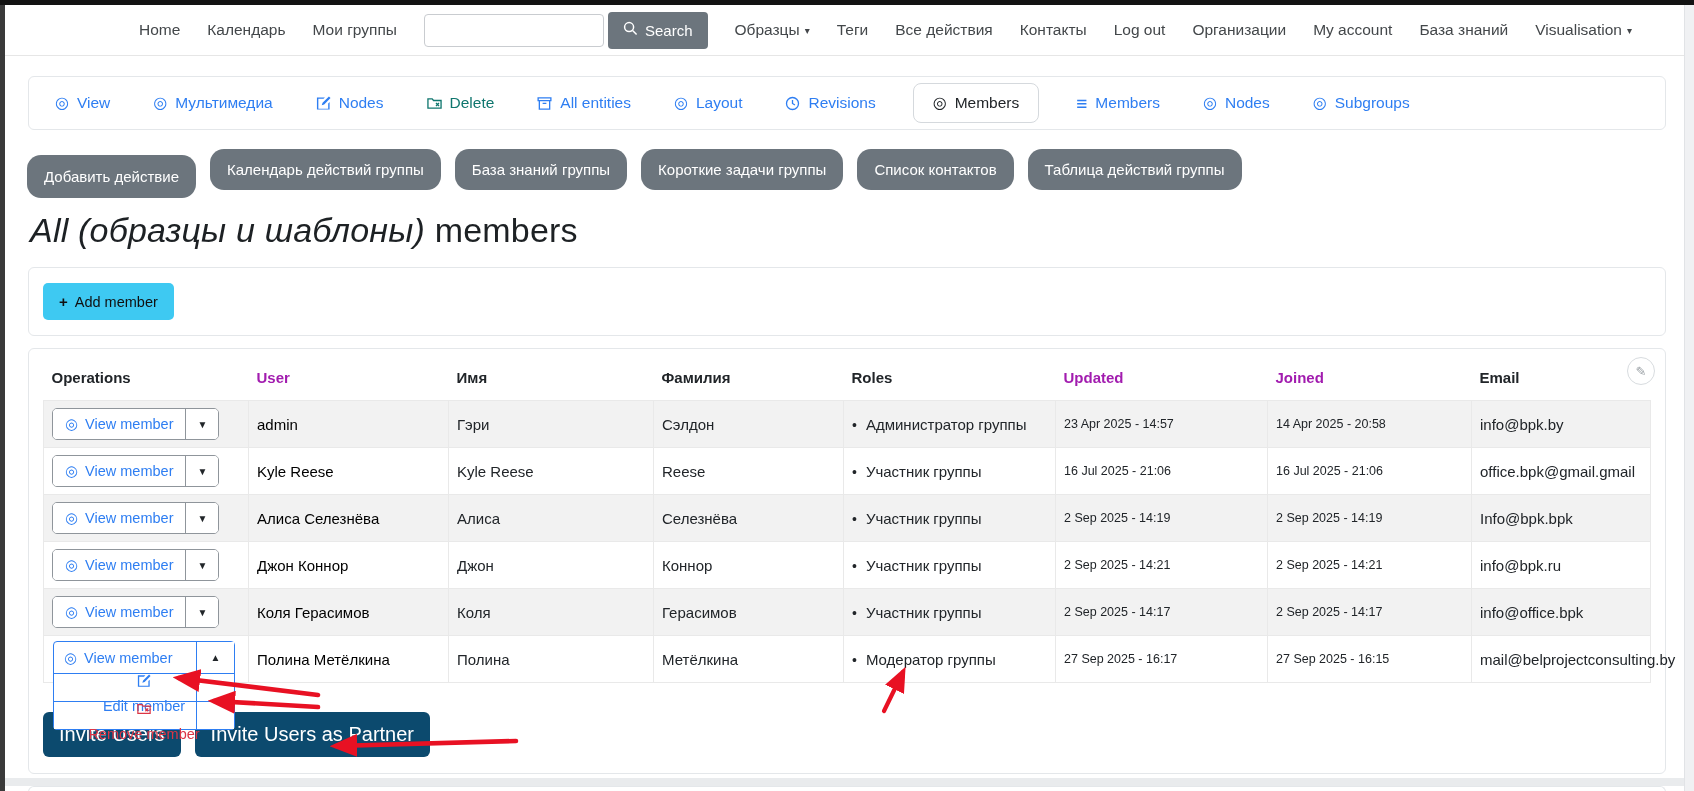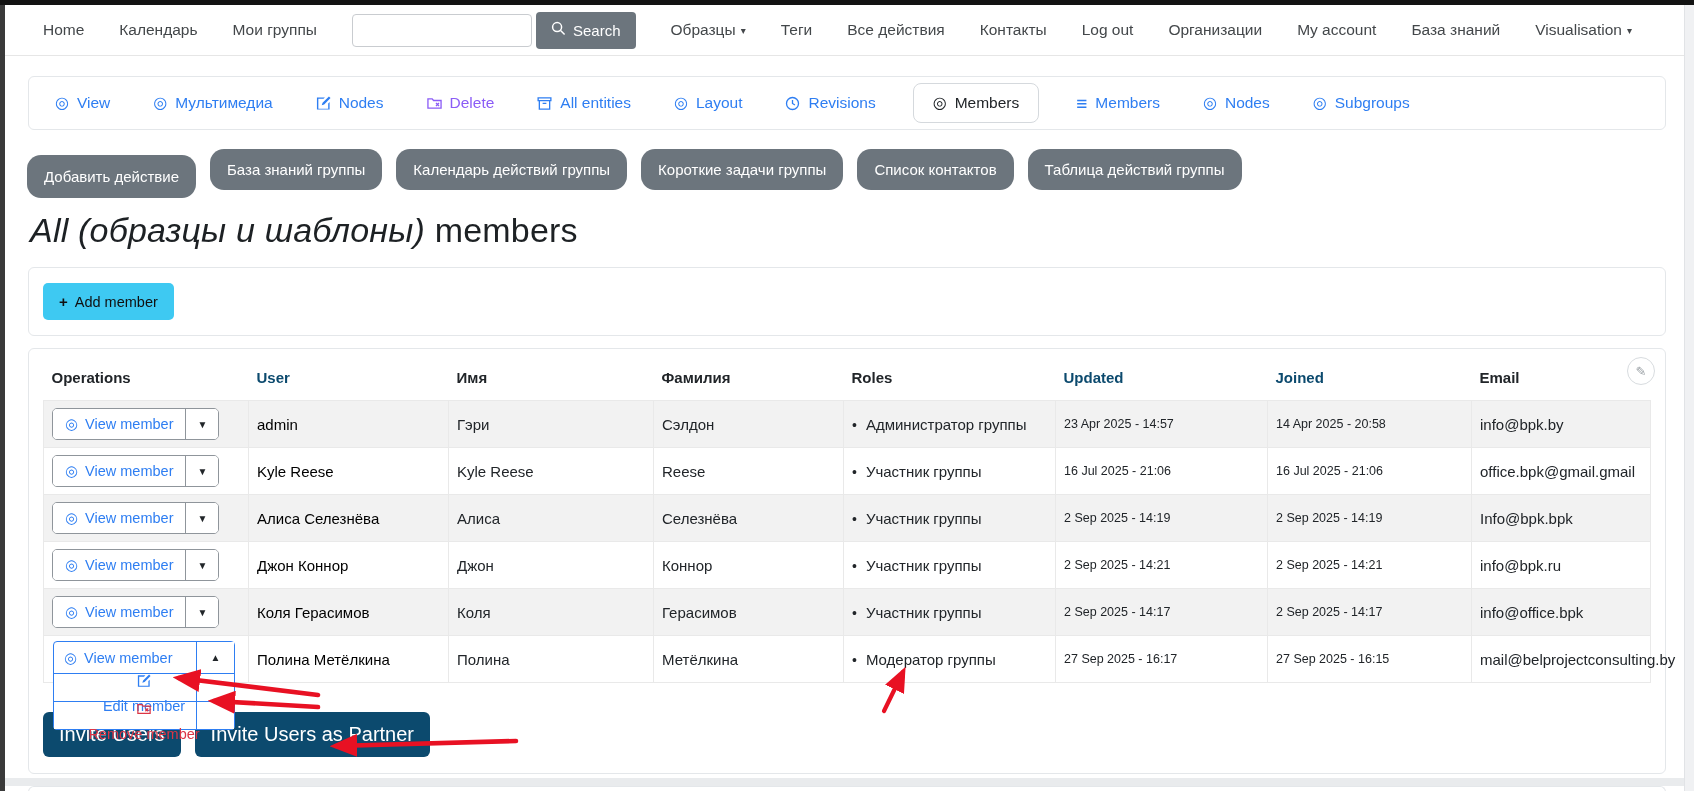--- a/index.html
+++ b/index.html
@@ -8,39 +8,39 @@
     background:#ffffff;color:#212529;
     font-family:"Liberation Sans",sans-serif;
   }
   .top-edge{position:absolute;top:0;left:0;width:1694px;height:5px;background:#131313;z-index:70;}
   .left-edge{position:absolute;top:0;left:0;width:5px;height:791px;background:#3a3a3a;z-index:69;}
   .right-scroll{position:absolute;top:5px;right:0;width:9px;height:786px;background:#f0f1f3;border-left:1px solid #e1e3e6;z-index:68;}
 
   
   .topnav{
     height:50px;margin-top:5px;display:flex;align-items:center;justify-content:flex-end;
-    gap:35px;padding-right:62px;border-bottom:1px solid #e6e6e6;
+    gap:27px;padding-right:62px;border-bottom:1px solid #e6e6e6;
     font-size:15.5px;color:#43474a;background:#fff;
   }
   .nav-link{color:#43474a;cursor:pointer;white-space:nowrap;display:flex;align-items:center;gap:5px;}
   .nav-caret{font-size:10px;color:#43474a;}
   .search-box{display:flex;align-items:center;gap:4px;}
   .search-input{width:162px;height:31px;border:1px solid #c9ccd0;border-radius:4px;outline:none;font-size:14px;padding:0 8px;}
   .search-btn{
     height:37px;background:#6c757d;color:#fff;border:none;border-radius:4px;
     padding:3px 15px;font-size:15px;display:flex;align-items:center;gap:7px;cursor:pointer;
   }
 
   
   .tabs-card{
     margin:20px 28px 0;height:52px;background:#fff;border:1px solid #e4e7ea;border-radius:6px;
     display:flex;align-items:center;gap:43px;padding:0 26px;font-size:15.5px;
   }
   .tab{color:#2e7ef2;display:flex;align-items:center;gap:8px;cursor:pointer;white-space:nowrap;}
-  .tab.danger{color:#8b5cf6;}
+  .tab.danger{color:#0f766e;}
   .tab.active{color:#212529;border:1px solid #d5d9dd;border-radius:8px;padding:10px 19px;background:#fff;margin:0 -6px;}
   .tab .glyph{font-size:16px;line-height:1;}
   .tab .glyph-list{font-size:19px;line-height:1;font-weight:bold;}
   .tab svg{display:block;}
 
   
   .actions-row{display:flex;gap:14px;margin:14px 0 0 27px;align-items:flex-start;}
   .action-btn{
     background:#6c757d;color:#fff;border:none;border-radius:14px;
     padding:12px 17px;font-size:15px;cursor:pointer;white-space:nowrap;margin-top:5px;
@@ -63,21 +63,21 @@
   .table-card{
     margin:12px 28px 0;border:1px solid #e4e7ea;border-radius:6px;background:#fff;
     padding:16px 14px 0;position:relative;
   }
   .pencil-circle{
     position:absolute;top:8px;right:10px;width:26px;height:26px;border:1px solid #d8dcdf;border-radius:50%;
     display:flex;align-items:center;justify-content:center;color:#9aa0a5;font-size:13px;background:#fff;cursor:pointer;
   }
   table.members{width:100%;border-collapse:collapse;font-size:15px;table-layout:fixed;}
   thead th{text-align:left;font-weight:bold;padding:4px 8px 14px;color:#212529;font-size:15px;}
-  thead th.blue{color:#0c4a6e;cursor:pointer;}
+  thead th.blue{color:#a21caf;cursor:pointer;}
   tbody td{border:1px solid #e9e9e9;padding:4px 8px;height:47px;box-sizing:border-box;vertical-align:middle;}
   tbody tr.stripe{background:#f2f2f2;}
   td.ops{position:relative;}
   .user-link{color:#000000;cursor:pointer;}
   .date-cell{font-size:12.5px;color:#212529;}
   .role-cell .bullet{margin-right:9px;font-size:14px;}
 
   .btn-group{
     display:inline-flex;border:1px solid #8f959b;border-radius:5px;background:#fff;height:30px;
     overflow:hidden;align-items:stretch;
@@ -208,22 +208,22 @@
       <span>Nodes</span>
     </span>
   <span class="tab">
       <span class="glyph">◎</span>
       <span>Subgroups</span>
     </span>
 </div>
 
 <div class="actions-row">
   <button class="action-btn first">Добавить действие</button>
+  <button class="action-btn">Календарь действий группы</button>
   <button class="action-btn">База знаний группы</button>
-  <button class="action-btn">Календарь действий группы</button>
   <button class="action-btn">Короткие задачи группы</button>
   <button class="action-btn">Список контактов</button>
   <button class="action-btn">Таблица действий группы</button>
 </div>
 
 <div class="page-title">
   <span class="it">All (образцы и шаблоны)</span><span> members</span>
 </div>
 
 <div class="add-card">

